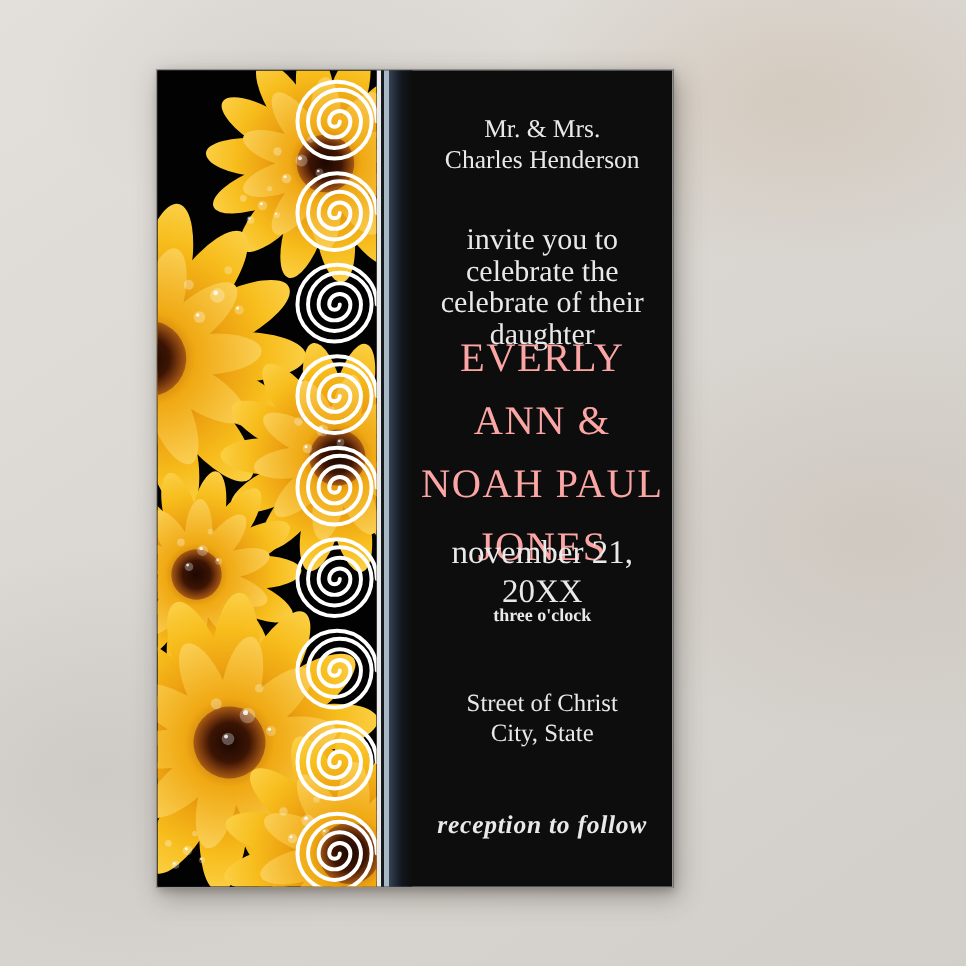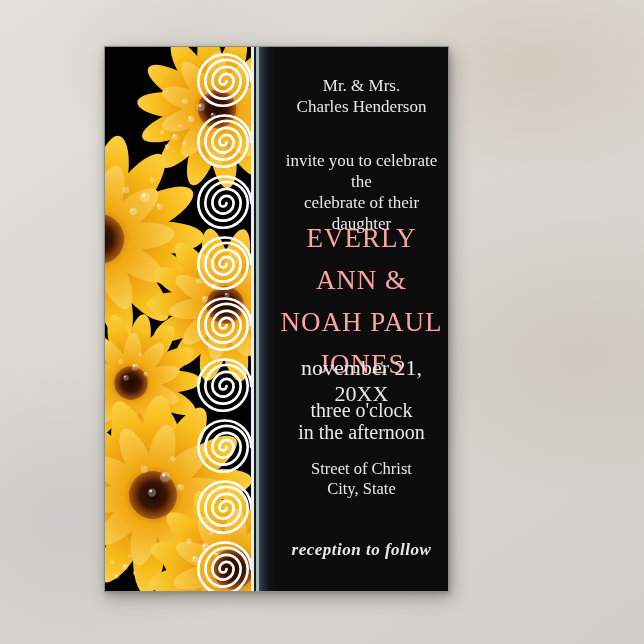--- a/index.html
+++ b/index.html
@@ -37,24 +37,24 @@
     background:linear-gradient(90deg,
       #ededed 0,#ededed 3px,
       #161b20 3px,#161b20 5px,
       #a9b8c4 5px,#a9b8c4 8px,
       #364454 8px,#202a36 13px,
       #12161c 17px,#0d0d0d 24px);
   }
   .text-panel{position:relative;flex:1;height:100%;color:#e9e9e9;}
   .block{position:absolute;left:0;width:100%;text-align:center;}
   .host{top:28px;font-size:17px;line-height:21px;}
-  .intro{top:103px;font-size:17px;line-height:21px;}
+  .intro{top:103px;font-size:20px;line-height:21px;}
   .couple{top:170px;font-size:27px;line-height:42px;letter-spacing:1px;color:#fca5a5;}
   .date{top:308px;font-size:22px;}
-  .time{top:352px;font-size:20px;line-height:22px;}
+  .time{top:352px;font-size:12px;line-height:22px;font-weight:bold;}
   .venue{top:412px;font-size:16.5px;line-height:19.5px;}
   .closing{top:493px;font-size:17px;font-style:italic;letter-spacing:0.5px;font-weight:bold;}
 </style>
 </head>
 <body>
 
 <div class="marble"></div>
 
 <svg width="0" height="0" style="position:absolute" aria-hidden="true">
   <defs>
@@ -188,21 +188,20 @@
       <div>invite you to celebrate the</div>
       <div>celebrate of their daughter</div>
     </div>
     <div class="block couple">
       <div>EVERLY ANN &amp;</div>
       <div>NOAH PAUL JONES</div>
     </div>
     <div class="block date">november 21, 20XX</div>
     <div class="block time">
       <div>three o'clock</div>
-      <div>in the afternoon</div>
     </div>
     <div class="block venue">
       <div>Street of Christ</div>
       <div>City, State</div>
     </div>
     <div class="block closing">reception to follow</div>
   </div>
 
 </div>
 

